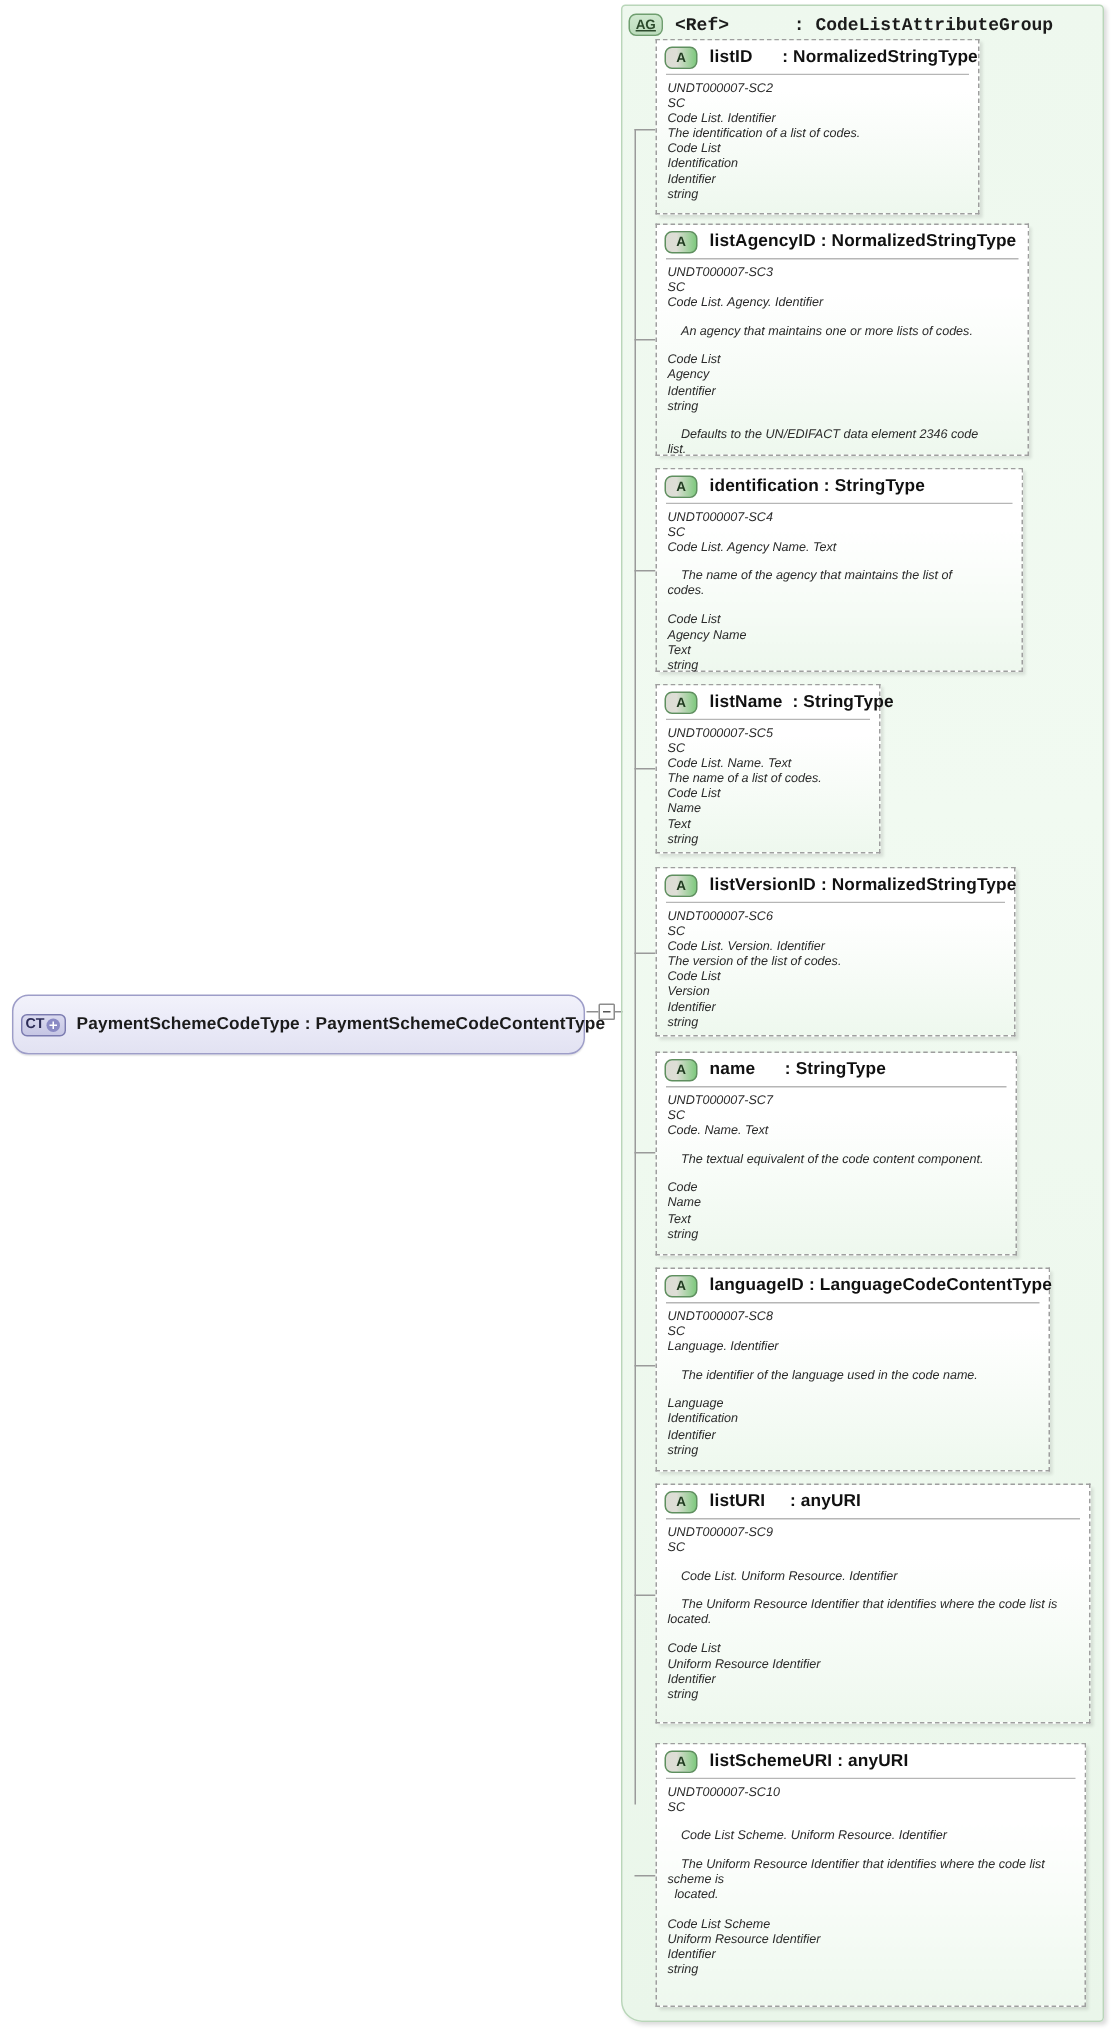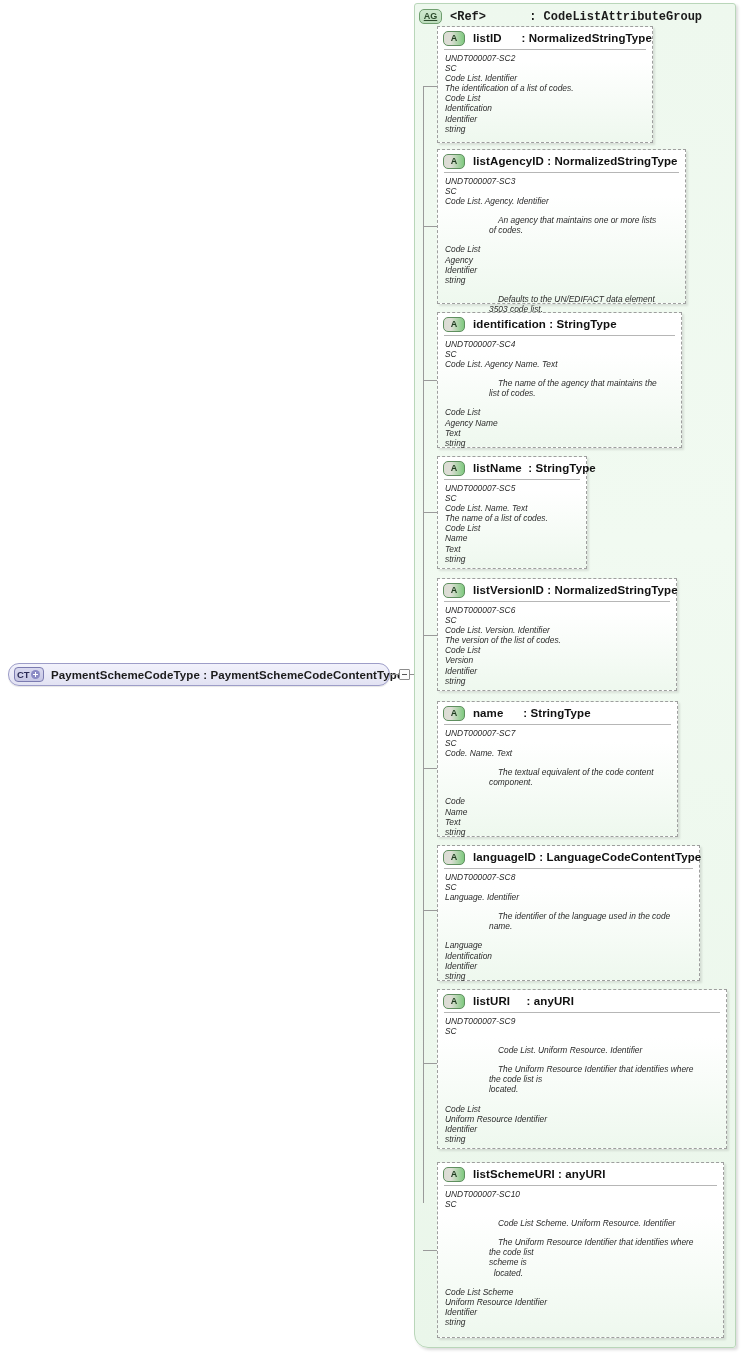--- a/index.html
+++ b/index.html
@@ -5,21 +5,21 @@
   html,body{margin:0;padding:0;background:#ffffff;}
   body{
     width:741px;height:1355px;position:relative;overflow:hidden;
     font-family:"Liberation Sans","DejaVu Sans",sans-serif;
     -webkit-font-smoothing:antialiased;
   }
   .canvas{position:absolute;inset:0;}
 
   
   .ct-box{
-    position:absolute;left:8px;top:663px;width:382px;height:23px;
+    position:absolute;left:8px;top:663px;width:382px;height:40px;
     box-sizing:border-box;
     background:linear-gradient(to bottom,#f2f2fb 0%,#e9e9f7 55%,#e2e2f2 100%);
     border:1px solid #9d9dc8;border-radius:11px;
     display:flex;align-items:center;gap:7px;padding-left:5px;
     box-shadow:0 1px 1px rgba(0,0,0,.10);
   }
   .ct-badge{
     flex:0 0 auto;height:15px;min-width:30px;box-sizing:border-box;
     border:1px solid #7b7bb0;border-radius:4px;
     background:linear-gradient(to bottom,#d9d9ef,#c6c6e4);
@@ -101,21 +101,21 @@
     font-size:11.5px;font-weight:bold;color:#111;white-space:pre;letter-spacing:.1px;text-align:center;
   }
   .attr-rule{height:1px;background:#b6b6b6;margin:0 6px 0 6px;}
   .attr-body{padding:3px 20px 4px 7px;}
   .attr-body p{
     margin:0;font-size:8.4px;line-height:10.1px;font-style:italic;
     color:#2b2b2b;font-family:"Liberation Sans","DejaVu Sans",sans-serif;
     white-space:pre-wrap;
   }
   .attr-body p.gap{margin-top:9px;}
-  .attr-body p.indent{text-indent:9px;margin-left:44px;}
+  .attr-body p.indent{text-indent:9px;}
 </style>
 </head>
 <body>
 
 <div class="canvas">
 
   <div class="ct-box">
     <span class="ct-badge">
       <span>CT</span>
         <span class="plus"></span>
@@ -171,21 +171,21 @@
     <div class="attr-rule"></div>
     <div class="attr-body">
       <p>UNDT000007-SC3</p>
       <p>SC</p>
       <p>Code List. Agency. Identifier</p>
       <p class="gap indent">An agency that maintains one or more lists of codes.</p>
       <p class="gap">Code List</p>
       <p>Agency</p>
       <p>Identifier</p>
       <p>string</p>
-      <p class="gap indent">Defaults to the UN/EDIFACT data element 3503 code list.</p>
+      <p class="gap indent">Defaults to the UN/EDIFACT data element 2346 code list.</p>
     </div>
   </div>
 
   <div class="attr" style="left:437px;top:312px;width:245px;height:136px;">
     <div class="attr-head">
       <span class="a-badge">A</span>
       <span class="a-name">identification : StringType</span>
     </div>
     <div class="attr-rule"></div>
     <div class="attr-body">

